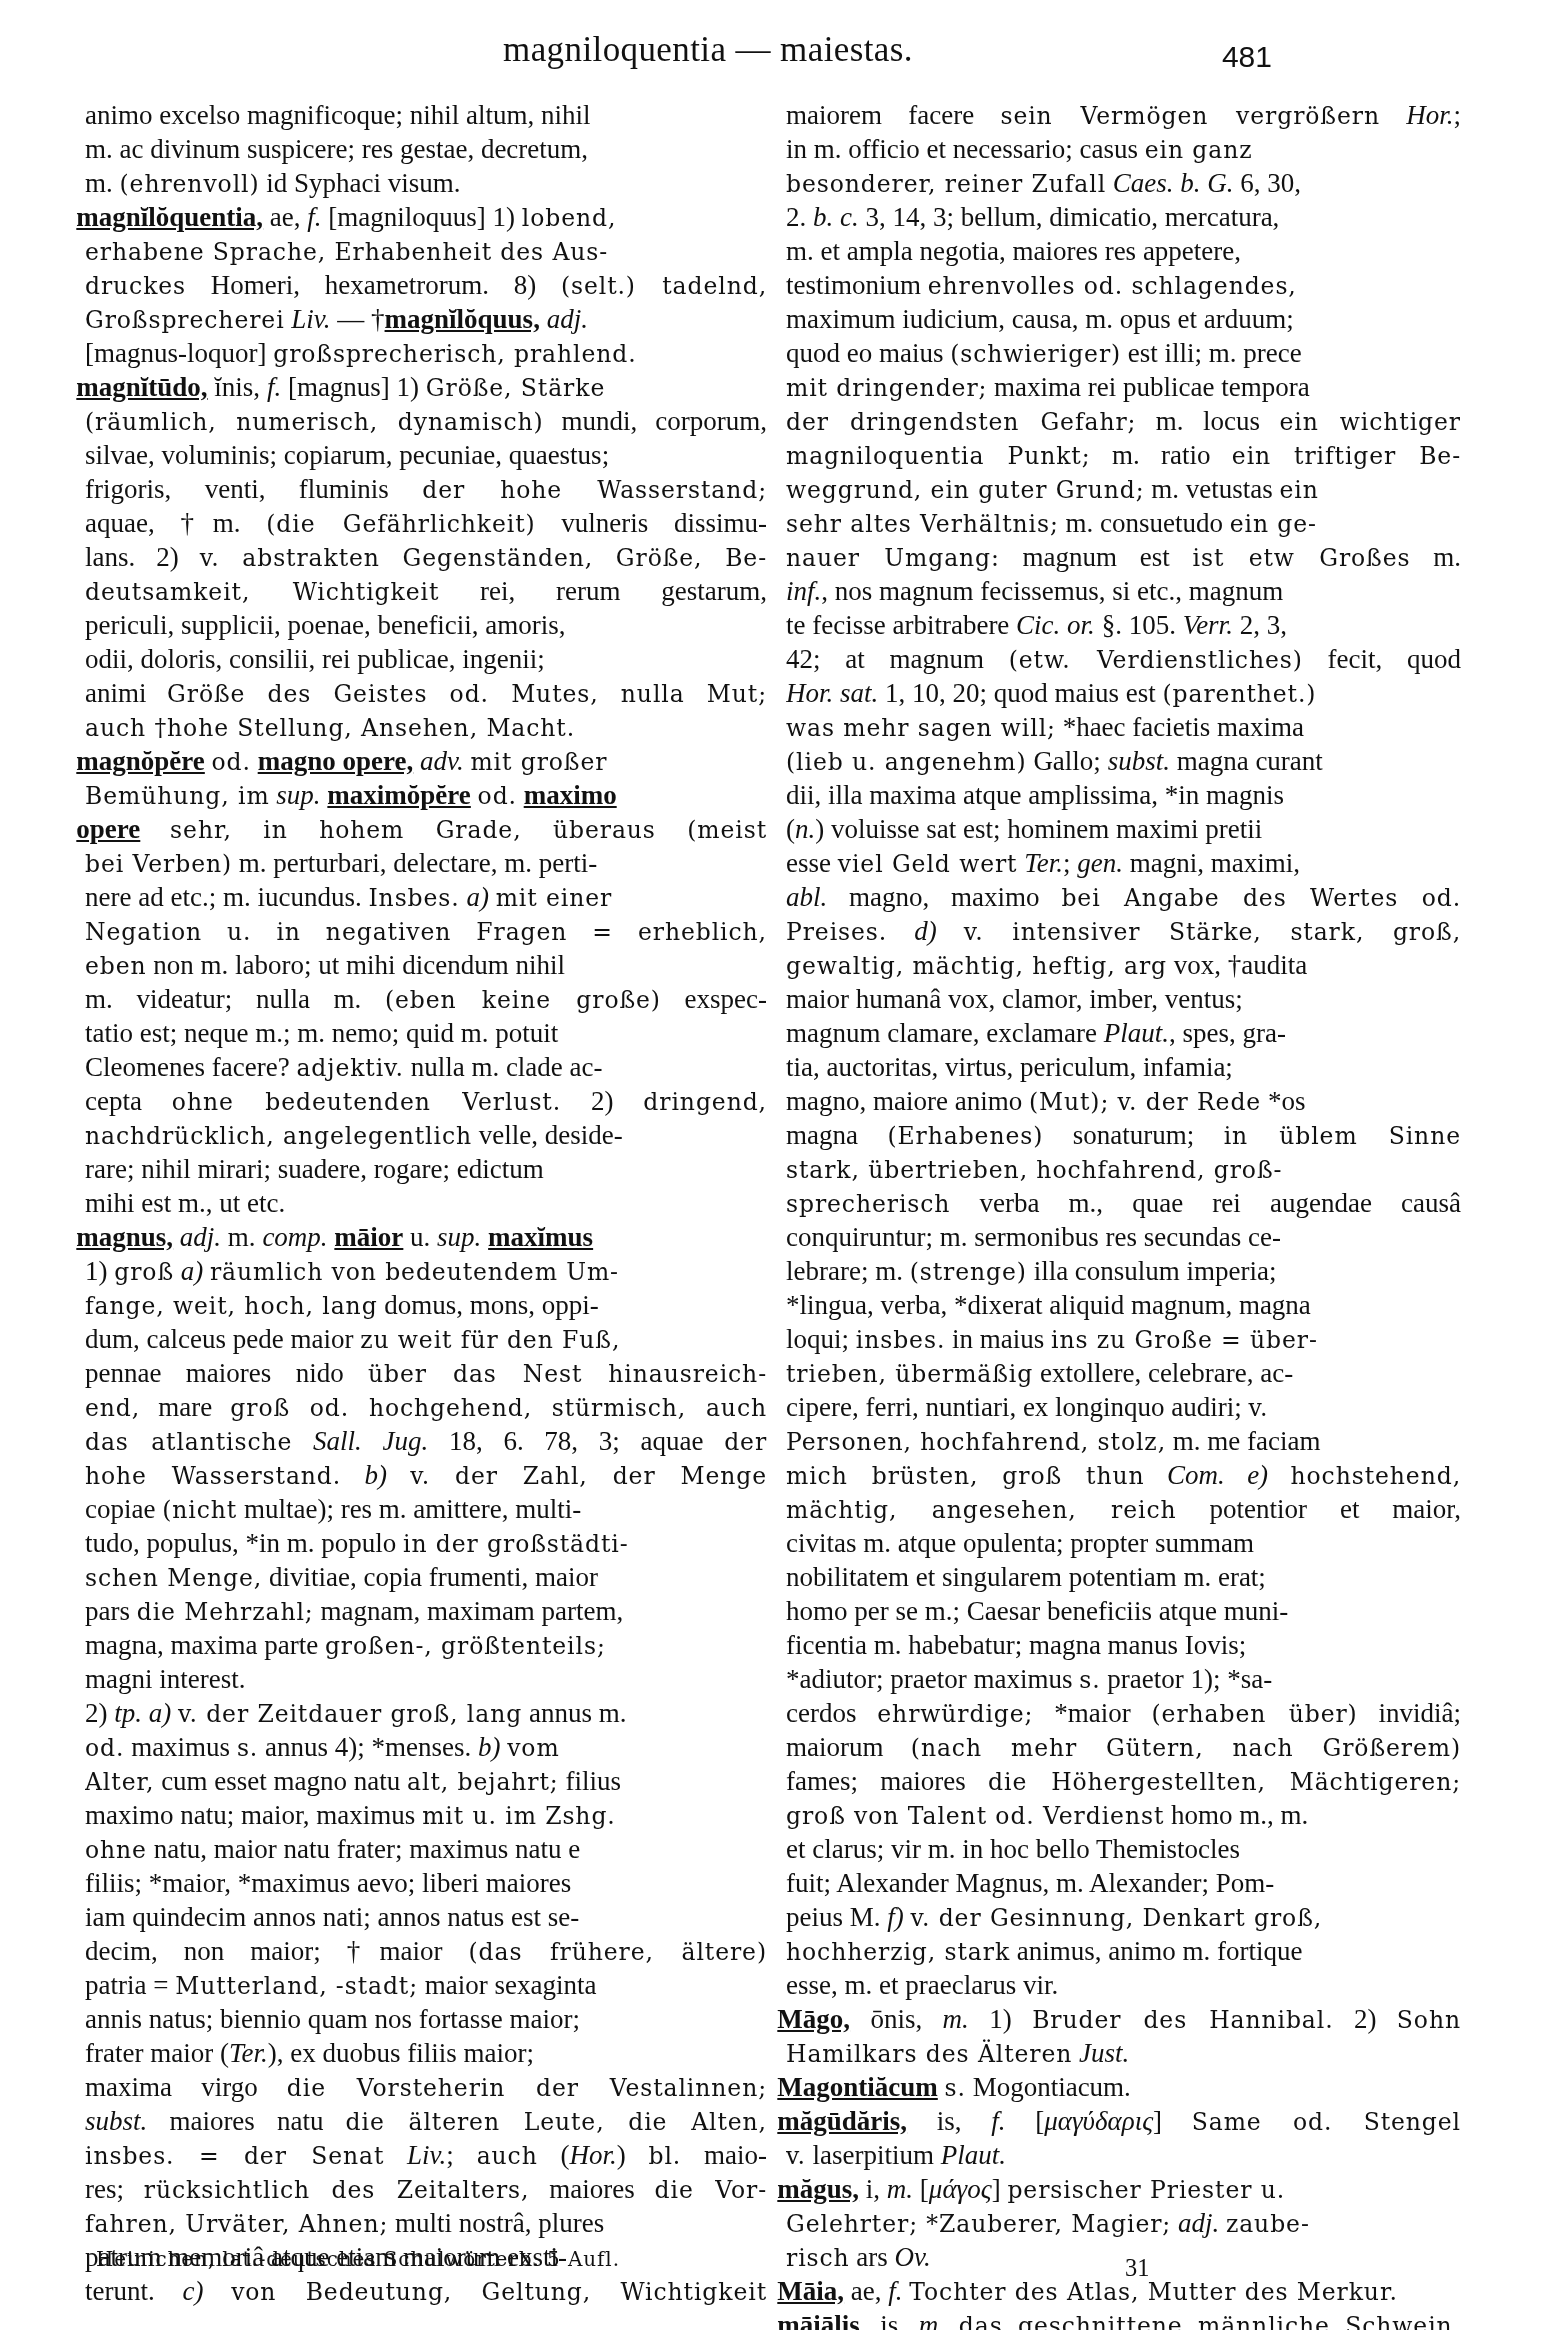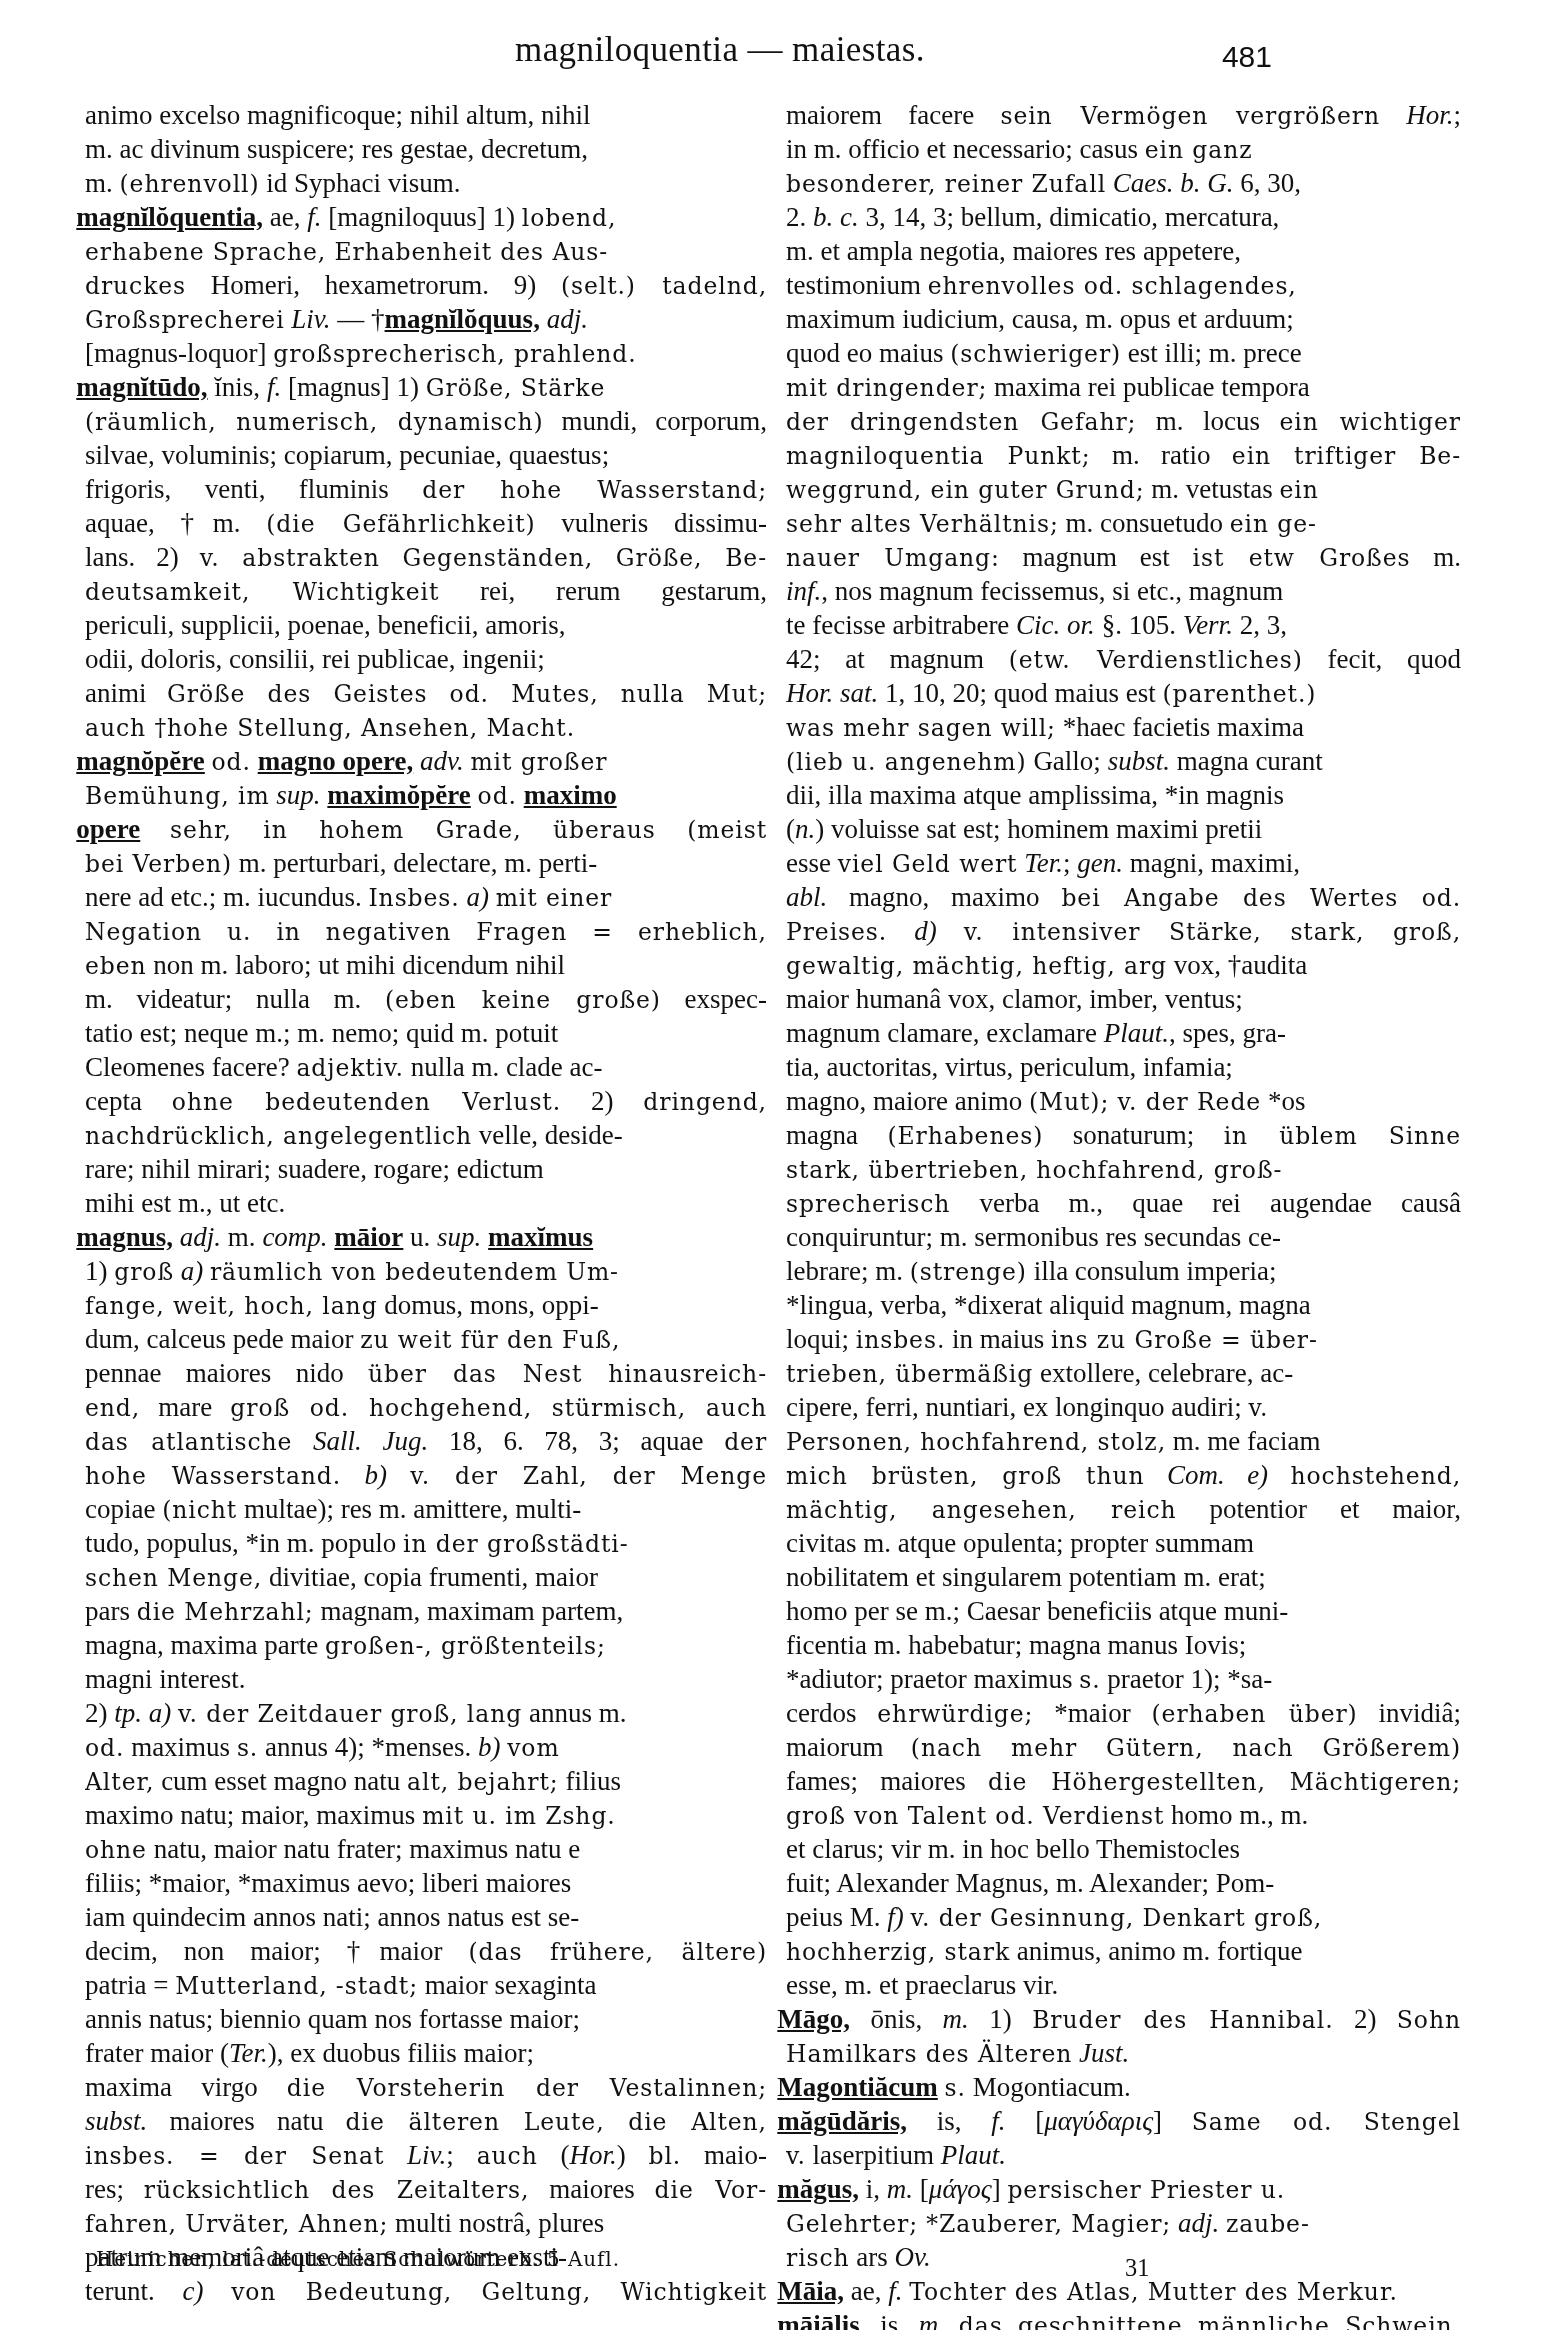--- a/index.html
+++ b/index.html
@@ -1,19 +1,19 @@
 <!DOCTYPE html>
 <html style="font-size:14px"><head>
 <meta charset="utf-8">
 <style>
   html, body { margin:0; padding:0; background:#ffffff; }
   body { width:1560px; height:2330px; position:relative; overflow:hidden; color:#111; }
   .page { position:absolute; left:0; top:0; width:1560px; height:2330px; }
   .running-head {
-    position:absolute; top:30px; left:16px; width:1408px; text-align:center;
+    position:absolute; top:30px; left:4px; width:1408px; text-align:center;
     font-family:"Liberation Serif", serif; font-size:35px; letter-spacing:0.4px;
   }
   .page-number {
     position:absolute; top:40px; right:288px;
     font-family:Liberation Sans, sans-serif; font-size:30px;
   }
   .col {
     position:absolute; top:98px; width:682px;
     font-family:"Liberation Serif", serif; font-size:27px; line-height:34px;
   }
@@ -40,21 +40,21 @@
 <div class="page">
   <div class="running-head">magniloquentia — maiestas.</div>
   <div class="page-number">481</div>
 
   <div class="col left" id="col-left">
       <div class="line last"><span>animo excelso magnificoque; nihil altum, nihil</span></div>
       <div class="line last"><span>m. ac divinum suspicere; res gestae, decretum,</span></div>
       <div class="line last"><span>m. </span><span class="fr">(ehrenvoll)</span><span> id Syphaci visum.</span></div>
       <div class="line hang last"><span class="b">magnĭlŏquentia,</span><span> ae, </span><span class="i">f.</span><span> [magniloquus] 1) </span><span class="fr">lobend,</span></div>
       <div class="line last"><span class="fr">erhabene Sprache, Erhabenheit des Aus-</span></div>
-      <div class="line"><span class="fr">druckes</span><span> Homeri, hexametrorum. 9) </span><span class="fr">(selt.) tadelnd,</span></div>
+      <div class="line"><span class="fr">druckes</span><span> Homeri, hexametrorum. 8) </span><span class="fr">(selt.) tadelnd,</span></div>
       <div class="line last"><span class="fr">Großsprecherei</span><span> </span><span class="i">Liv.</span><span> — †</span><span class="b">magnĭlŏquus,</span><span> </span><span class="i">adj.</span></div>
       <div class="line last"><span>[magnus-loquor] </span><span class="fr">großsprecherisch, prahlend.</span></div>
       <div class="line hang last"><span class="b">magnĭtūdo,</span><span> ĭnis, </span><span class="i">f.</span><span> [magnus] 1) </span><span class="fr">Größe, Stärke</span></div>
       <div class="line"><span class="fr">(räumlich, numerisch, dynamisch)</span><span> mundi, corporum,</span></div>
       <div class="line last"><span>silvae, voluminis; copiarum, pecuniae, quaestus;</span></div>
       <div class="line"><span>frigoris, venti, fluminis </span><span class="fr">der hohe Wasserstand;</span></div>
       <div class="line"><span>aquae, †m. </span><span class="fr">(die Gefährlichkeit)</span><span> vulneris dissimu-</span></div>
       <div class="line"><span>lans.  2) </span><span class="fr">v. abstrakten Gegenständen, Größe, Be-</span></div>
       <div class="line"><span class="fr">deutsamkeit, Wichtigkeit</span><span> rei, rerum gestarum,</span></div>
       <div class="line last"><span>periculi, supplicii, poenae, beneficii, amoris,</span></div>

